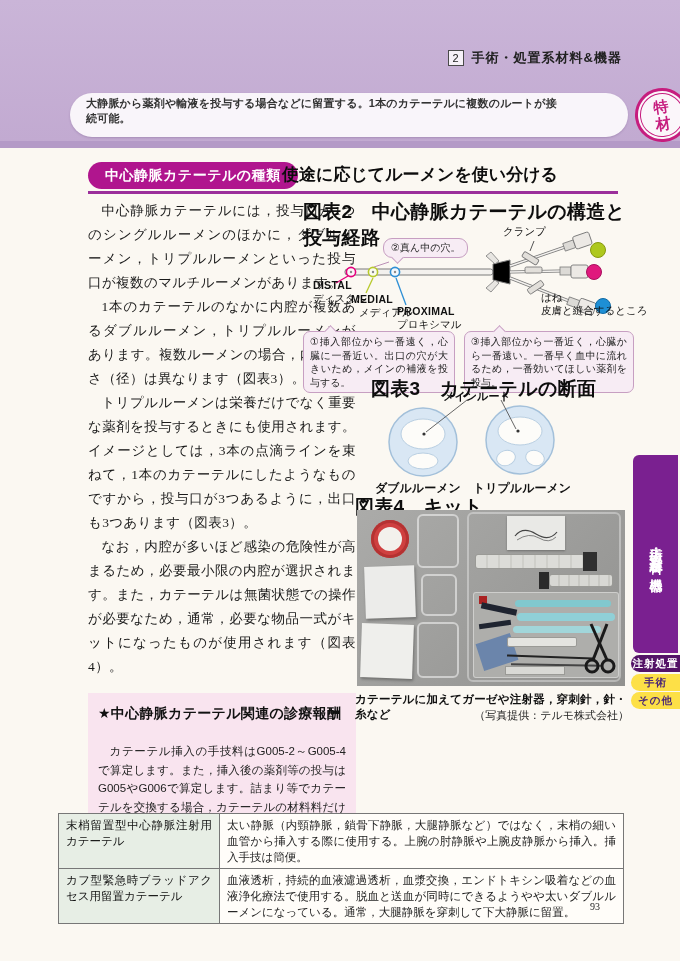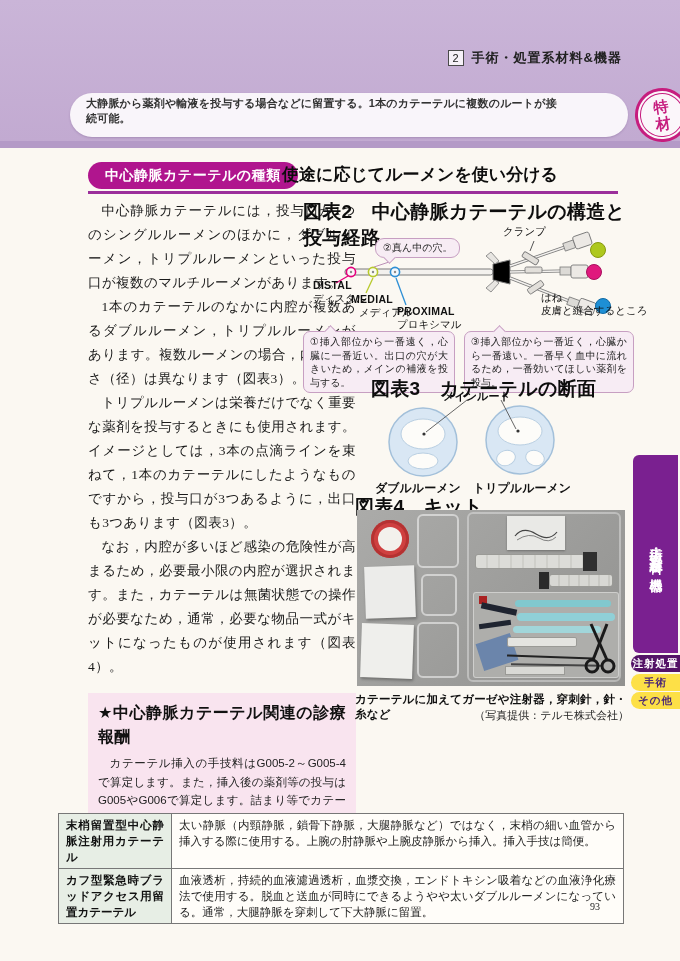--- a/index.html
+++ b/index.html
@@ -35,21 +35,21 @@
     line-height:27px; letter-spacing:.5px; }
   .section-title { position:absolute; left:282px; top:163px; font-size:17px; font-weight:bold; color:#0d0d0d; }
   .section-underline { position:absolute; left:88px; top:191px; width:530px; height:3px; background:#9b2f9b; }
   
   .article { position:absolute; left:88px; top:199px; width:268px;
     font-family:"Liberation Serif","DejaVu Serif",serif;
     font-size:13.5px; line-height:24px; text-align:justify; color:#1a1a1a; }
   .article p { text-indent:1em; margin:0; letter-spacing:.4px; }
   .reimb-box { margin-top:14px; background:#f9e4ef; padding:8px 10px 10px;
     font-family:"Liberation Sans","DejaVu Sans",sans-serif; }
-  .reimb-title { font-size:16px; font-weight:bold; color:#111; margin-bottom:5px; letter-spacing:.3px; }
+  .reimb-title { font-size:14px; font-weight:bold; color:#111; margin-bottom:17px; letter-spacing:.3px; }
   .reimb-text { font-size:11.5px; line-height:18.5px; color:#222; text-align:justify; text-indent:1em; }
   
   .fig-heading { font-size:19px; font-weight:bold; color:#0d0d0d; letter-spacing:.3px; }
   
   .fig2 { position:absolute; left:303px; top:199px; width:332px; height:176px; }
   .fig2-canvas { position:absolute; left:0; top:18px; width:332px; height:158px; }
   .diag-label { position:absolute; font-size:10.5px; color:#111; white-space:nowrap; }
   .diag-label.en { font-weight:bold; font-size:10.5px; letter-spacing:.3px; }
   .bubble { position:absolute; background:#f7ecf4; border:1px solid #c79fc2; border-radius:7px;
     font-size:10px; line-height:13.5px; color:#222; padding:3px 6px; text-align:justify; }
@@ -80,21 +80,21 @@
     display:flex; align-items:center; justify-content:center; }
   .side-tab { position:absolute; left:631px; width:49px; height:17px; border-radius:9px 0 0 9px;
     font-size:10.5px; font-weight:bold; display:flex; align-items:center; justify-content:center; letter-spacing:1px; }
   .side-tab.dark { background:#541367; color:#fff; }
   .side-tab.light { background:#fde047; color:#4d2875; }
   
   .fig5 { position:absolute; left:58px; top:808px; width:566px; }
   .fig5 table { border-collapse:collapse; width:566px; margin-top:5px;
     font-size:11.5px; line-height:16px; }
   .fig5 td { border:1px solid #777; padding:3px 7px; vertical-align:top; text-align:justify; }
-  .fig5 td.term { width:113px; font-weight:bold; background:#e7eee5; color:#111; }
+  .fig5 td.term { width:161px; font-weight:normal; background:#e7eee5; color:#111; }
   .fig5 td.desc { background:#fffdf9; color:#1d1d1d; }
   .page-num { position:absolute; left:590px; top:901px;
     font-family:"Liberation Serif","DejaVu Serif",serif; font-size:10px; color:#222; }
 </style>
 </head>
 <body>
 
 <div class="page">
 
   <div class="top-band"></div>
@@ -176,21 +176,21 @@
           <circle cx="70" cy="55" r="1.2" fill="#8a8a8a"></circle>
           <circle cx="92" cy="55" r="1.2" fill="#8a8a8a"></circle>
 
         <line x1="33" y1="66" x2="45" y2="59" stroke="#e5007d" stroke-width="1.3"></line>
         <line x1="63" y1="76" x2="70" y2="61" stroke="#b7c92a" stroke-width="1.3"></line>
         <line x1="103" y1="88" x2="93" y2="61" stroke="#2e8fd5" stroke-width="1.3"></line>
         <line x1="231" y1="24" x2="227" y2="34" stroke="#555" stroke-width="1"></line>
         <line x1="86" y1="45" x2="71" y2="50" stroke="#bb8fb6" stroke-width="1"></line>
       </svg>
       
-      <div class="bubble small" style="left:72px; top:21px;">
+      <div class="bubble small" style="left:80px; top:21px;">
         <span>②真ん中の穴。</span>
         <span class="ptr down" style="left:9px;"></span>
       </div>
       <div class="diag-label" style="left:200px; top:8px;">クランプ</div>
       <div class="diag-label en" style="left:10px; top:62px;">DISTAL</div>
       <div class="diag-label" style="left:10px; top:75px;">ディスタル</div>
       <div class="diag-label en" style="left:48px; top:76px;">MEDIAL</div>
       <div class="diag-label" style="left:56px; top:89px;">メディアル</div>
       <div class="diag-label en" style="left:94px; top:88px;">PROXIMAL</div>
       <div class="diag-label" style="left:94px; top:101px;">プロキシマル</div>

